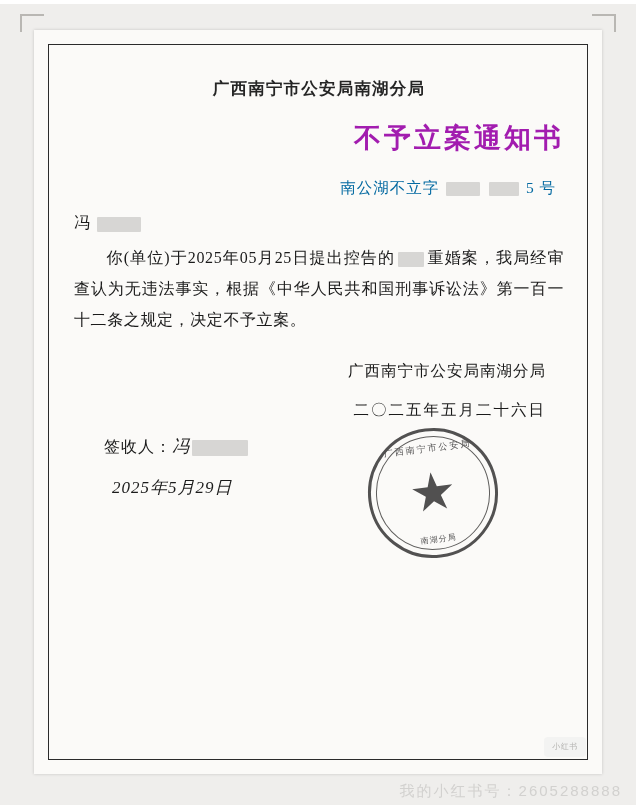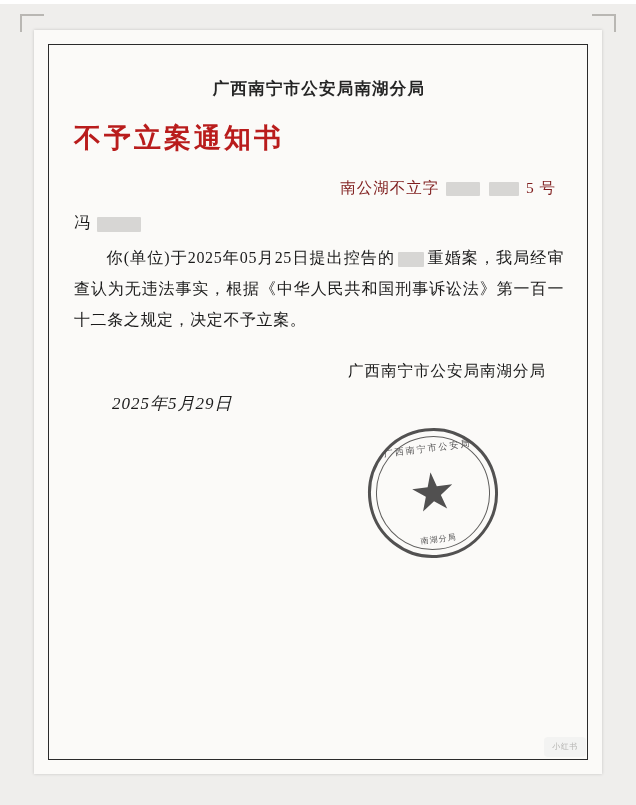--- a/index.html
+++ b/index.html
@@ -61,43 +61,43 @@
 
   .org-line {
     text-align: center;
     font-size: 16.5px;
     letter-spacing: 1.2px;
     font-weight: 700;
     margin-top: 14px;
     color: #252525;
   }
   .doc-title {
-    text-align: left;
+    text-align: right;
     font-size: 27px;
     letter-spacing: 3px;
     font-weight: 700;
     margin-top: 20px;
-    color: #b91c1c;
+    color: #a21caf;
   }
   .doc-subtitle {
     text-align: center;
     font-size: 16px;
     letter-spacing: 1px;
     margin-top: 22px;
     color: #222;
   }
 
   .doc-number {
     margin-top: 22px;
     text-align: right;
     padding-right: 8px;
     font-size: 15.5px;
     letter-spacing: 1px;
     white-space: nowrap;
-    color: #7f1d1d;
+    color: #0369a1;
   }
   .redact {
     display: inline-block;
     background: #d7d6d4;
     border-radius: 1px;
     vertical-align: middle;
   }
   .redact.n1 { width: 34px; height: 14px; margin: 0 2px; }
   .redact.n2 { width: 30px; height: 14px; margin: 0 2px; }
 
@@ -187,21 +187,21 @@
     font-size: 16px;
     letter-spacing: 1px;
   }
   .hand {
     font-family: "Liberation Serif", serif;
     font-style: italic;
     font-size: 17px;
   }
   .receipt-signer .redact.sig { width: 56px; height: 16px; margin-left: 2px; }
   .receipt-date {
-    margin-top: 10px;
+    margin-top: 18px;
     padding-left: 38px;
     font-size: 17px;
     font-style: italic;
     letter-spacing: 1px;
   }
 
   
   .watermark-badge {
     position: absolute;
     right: 50px;
@@ -256,29 +256,34 @@
         <span class="redact name"></span>
       </div>
 
       <div class="para">
         <span class="indent"></span><span>你(单位)于2025年05月25日提出控告的</span><span class="redact mid"></span><span>重婚案，我局经审查认为无违法事实，根据《中华人民共和国刑事诉讼法》第一百一十二条之规定，决定不予立案。</span>
       </div>
 
 
       <div class="sign-block">
         <div class="sign-org">广西南宁市公安局南湖分局</div>
-      </div>
-
-
+        <div class="sign-date">二〇二五年五月二十六日</div>
+      </div>
+
+
+      <div class="receipt-signer">
+        <span>签收人：</span><span class="hand">冯</span><span class="redact sig"></span>
+      </div>
 
       <div class="receipt-date">2025年5月29日</div>
 
     </div>
 
     <div class="seal">
       <div class="seal-text-top">广西南宁市公安局</div>
       <div class="seal-star"></div>
       <div class="seal-text-bottom">南湖分局</div>
     </div>
   </div>
 
   <div class="watermark-badge">小红书</div>
+  <div class="watermark-bottom">我的小红书号：2605288888</div>
 </div>
 
 </body></html>

